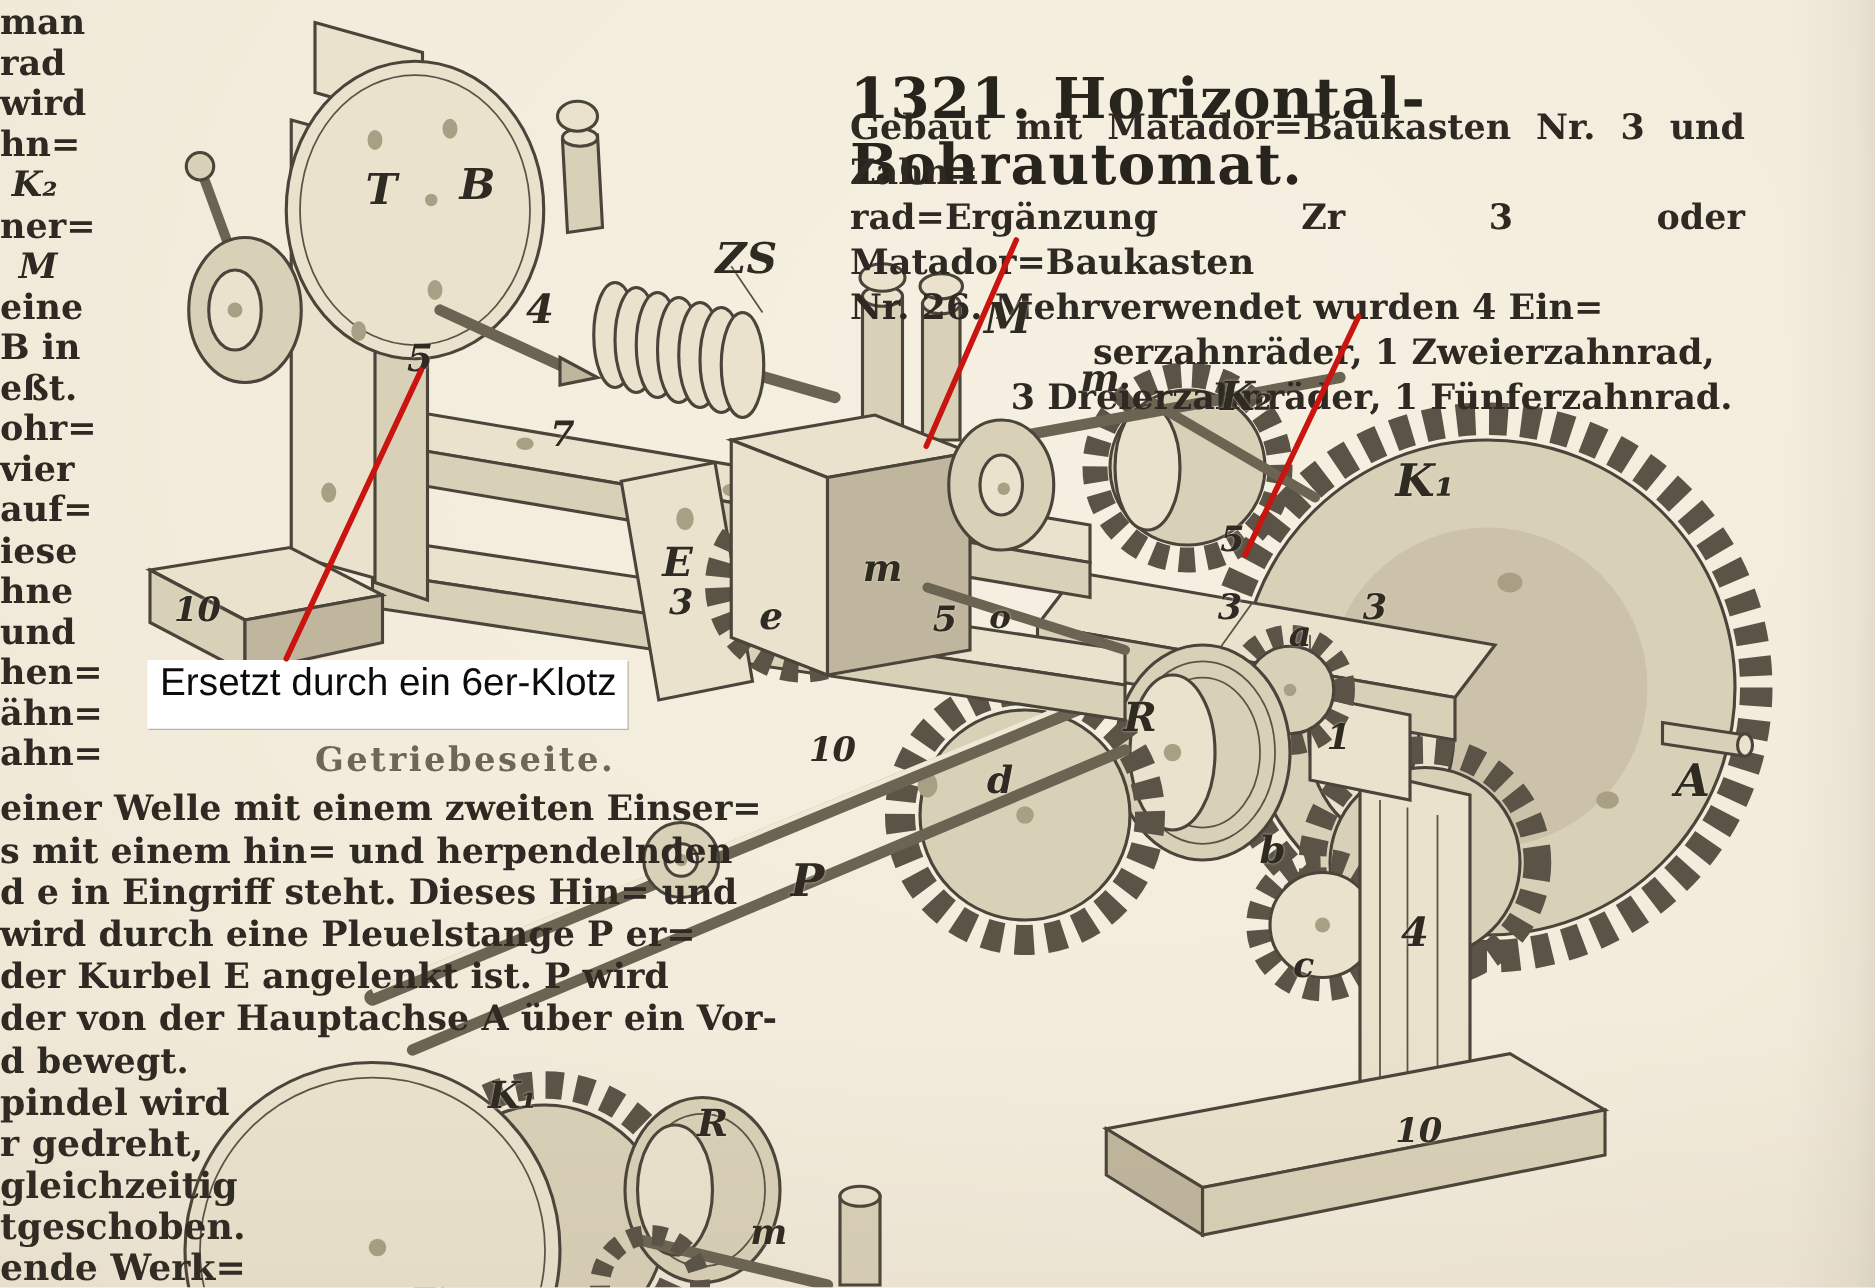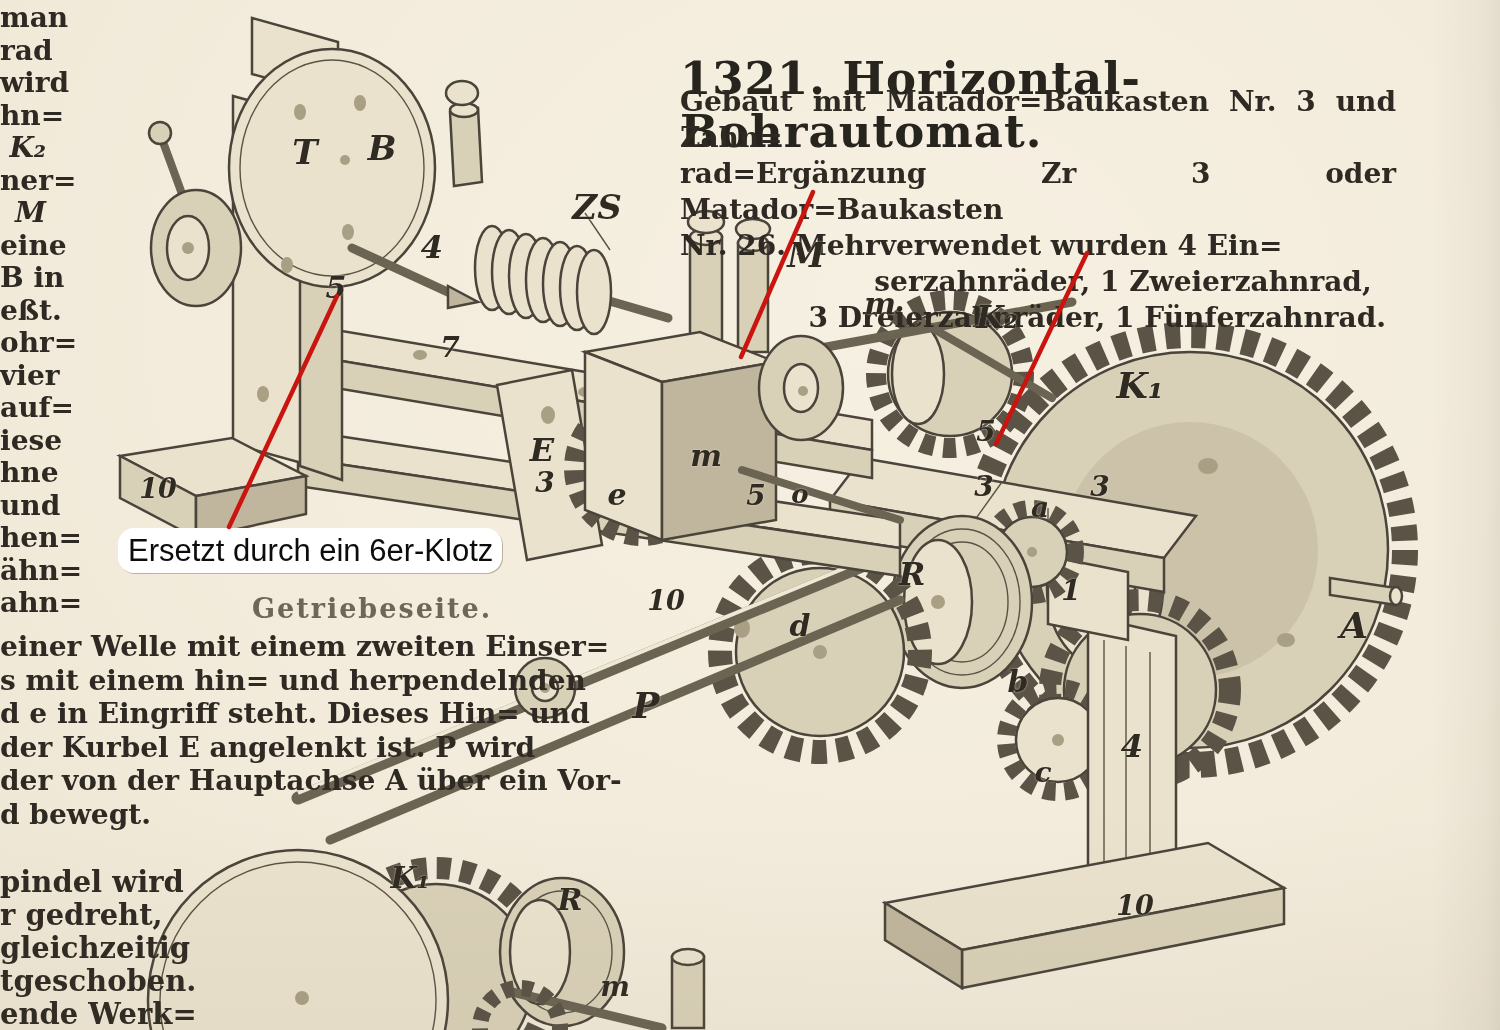--- a/index.html
+++ b/index.html
@@ -43,27 +43,26 @@
   #left-par{left:0;top:630px;width:560px;font-weight:bold;font-size:28px;line-height:33.6px;color:#2e2922;}
   #left-lower{left:0;top:866px;width:450px;font-weight:bold;font-size:29px;line-height:33px;color:#2e2922;}
 
   #caption{
     position:absolute;left:252px;top:572px;z-index:1;
     font-size:27px;letter-spacing:2px;color:#6d675a;font-weight:bold;margin-top:21px;
   }
 
   
   #annotation-box{
-    position:absolute;left:118px;top:528px;width:384px;height:45px;z-index:3;
+    position:absolute;left:118px;top:528px;width:384px;height:55px;z-index:3;
     background:#ffffff;box-shadow:1px 1px 0 rgba(120,110,90,.45);
-    display:flex;align-items:center;
+    display:flex;align-items:flex-start;
     font-family:"Liberation Sans", sans-serif;
     font-size:31px;color:#0c0c0c;padding-left:10px;box-sizing:border-box;
     white-space:nowrap;
-    border-radius:16px;
   }
   #annotation-lines{position:absolute;left:0;top:0;z-index:4;pointer-events:none;}
 
   
   #engraving{position:absolute;left:0;top:0;z-index:0;}
   #diagram-labels{position:absolute;left:0;top:0;width:1500px;height:1030px;z-index:2;pointer-events:none;}
   .dlabel{
     position:absolute;transform:translate(-50%,-50%);
     font-family:"DejaVu Serif", serif;font-style:italic;font-weight:bold;color:#2f2a22;
     text-shadow:0 0 2px rgba(243,236,220,.8);
@@ -287,20 +286,21 @@
       <div class="tline">hne</div>
       <div class="tline">und</div>
       <div class="tline">hen=</div>
       <div class="tline">ähn=</div>
       <div class="tline">ahn=</div>
     </div>
   <div class="txt" id="left-par">
       <div class="tline">einer Welle mit einem zweiten Einser=</div>
       <div class="tline">s mit einem hin= und herpendelnden</div>
       <div class="tline">d e in Eingriff steht. Dieses Hin= und</div>
+      <div class="tline">wird durch eine Pleuelstange P er=</div>
       <div class="tline">der Kurbel E angelenkt ist. P wird</div>
       <div class="tline">der von der Hauptachse A über ein Vor-</div>
       <div class="tline">d bewegt.</div>
     </div>
   <div class="txt" id="left-lower">
       <div class="tline">pindel wird</div>
       <div class="tline">r gedreht,</div>
       <div class="tline">gleichzeitig</div>
       <div class="tline">tgeschoben.</div>
       <div class="tline">ende Werk=</div>

